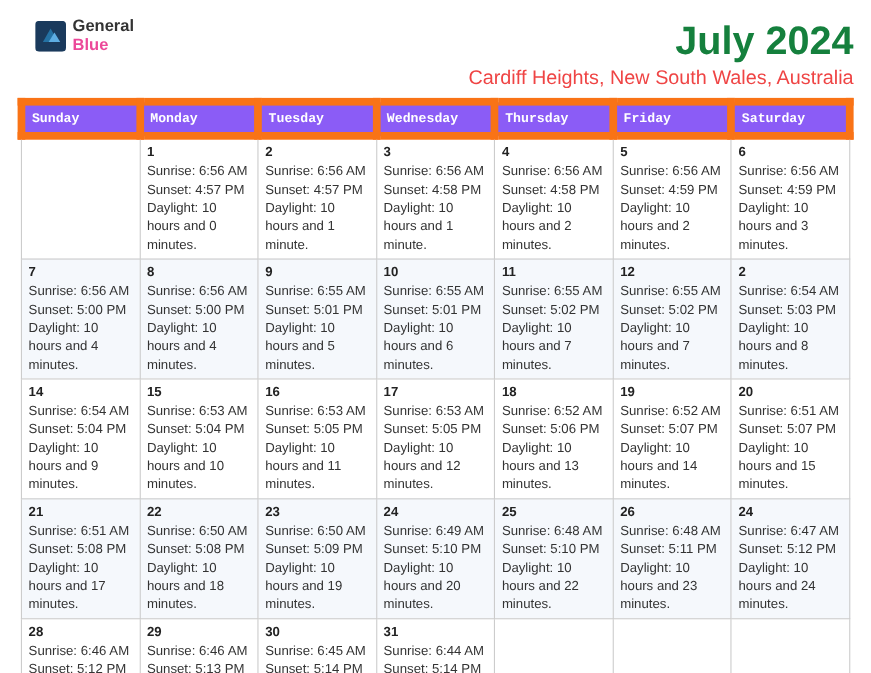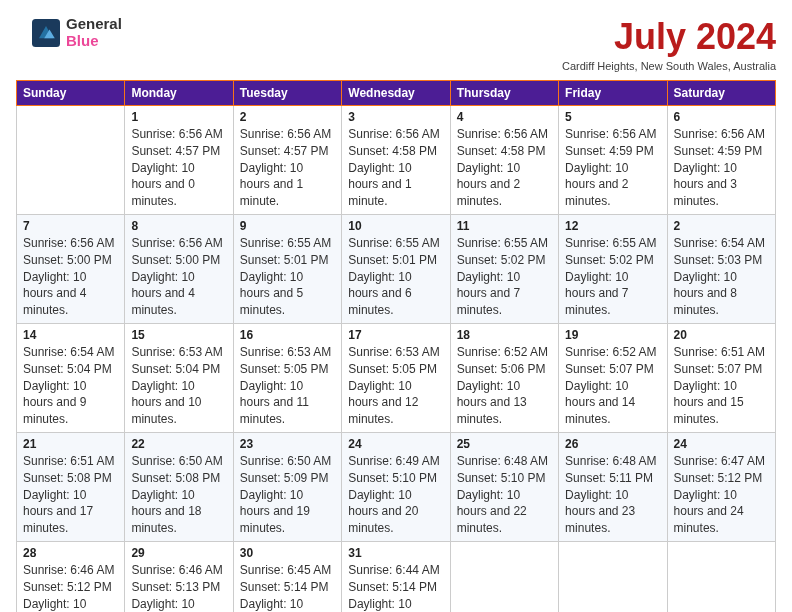--- a/index.html
+++ b/index.html
@@ -34,41 +34,42 @@
     .logo-icon {
       width: 28px;
       height: 28px;
     }
     .title-block {
       text-align: right;
     }
     .month-title {
       font-size: 36px;
       font-weight: bold;
-      color: #b91c1c;
+      color: #15803d;
     }
     .location-title {
-      font-size: 11px;
-      color: #404040;
+      font-size: 18px;
+      color: #ef4444;
       margin-top: 2px;
     }
     .calendar-table {
       width: 100%;
       border-collapse: collapse;
       margin-top: 8px;
       font-size: 11px;
     }
     .calendar-table th {
-      background-color: #4c1d95;
+      background-color: #8b5cf6;
       color: #fff;
       padding: 5px 6px;
       text-align: left;
       font-size: 12px;
       font-weight: bold;
-      border: 1px solid #f97316;
+      border: 7px solid #f97316;
+      font-family: Liberation Mono, monospace;
     }
     .calendar-table td {
       border: 1px solid #ccc;
       padding: 4px 6px;
       vertical-align: top;
       width: calc(100% / 7);
       min-height: 80px;
       background: #fff;
     }
     .calendar-table tr:nth-child(even) td {

